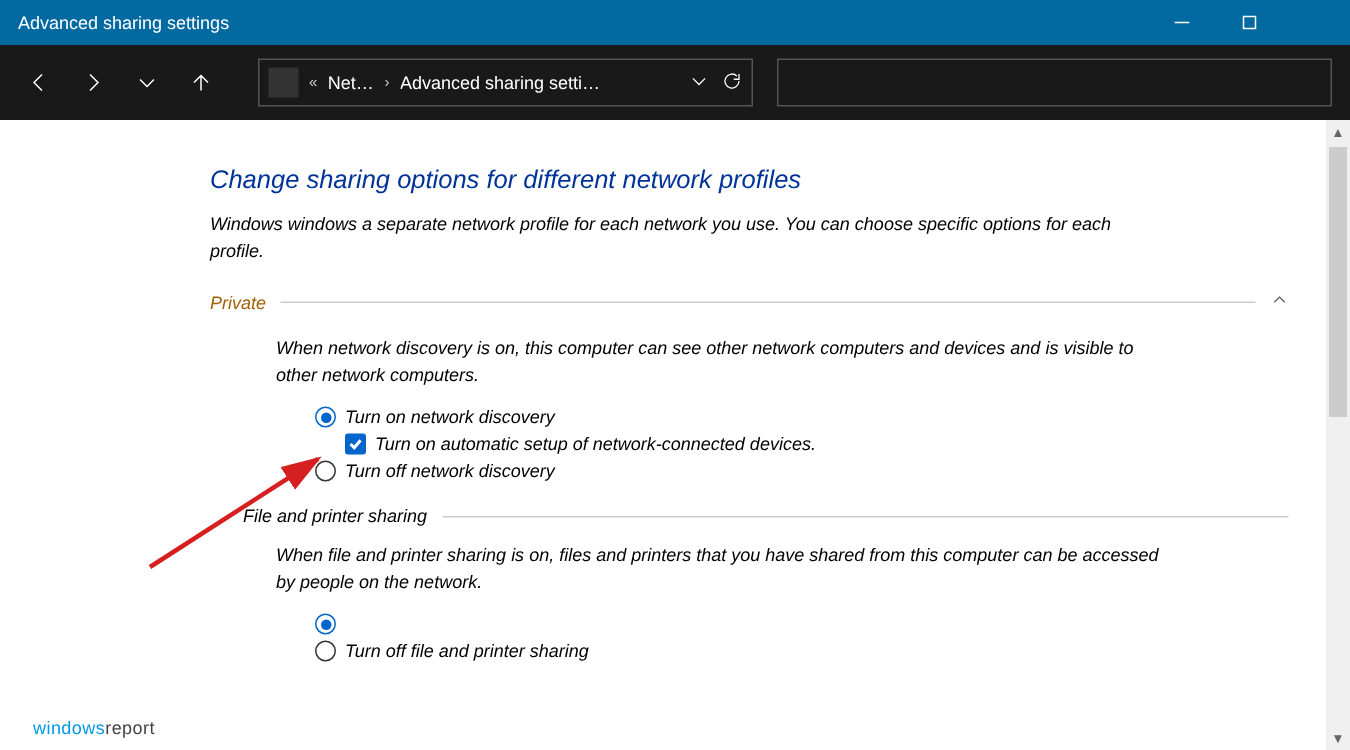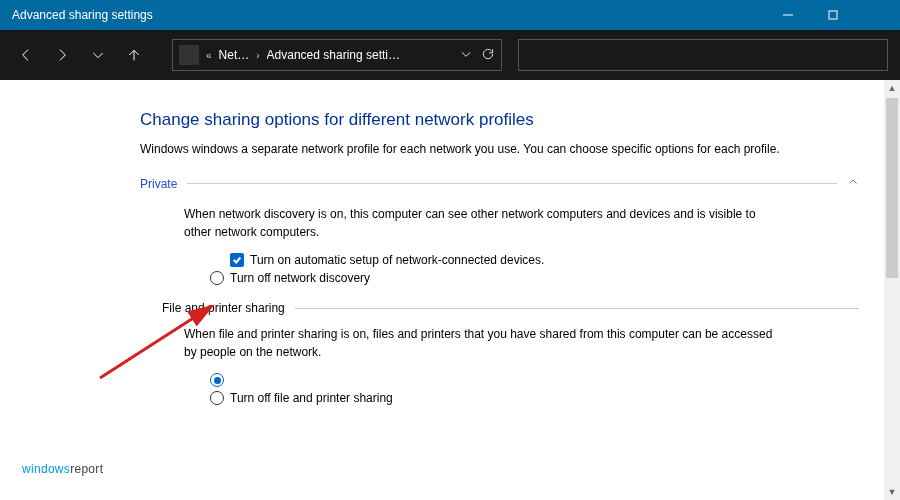--- a/index.html
+++ b/index.html
@@ -33,27 +33,27 @@
     .path-seg { white-space: nowrap; overflow: hidden; text-overflow: ellipsis; }
     .path-right { margin-left: auto; display: flex; align-items: center; gap: 8px; }
     .path-right svg { width: 14px; height: 14px; stroke: #fff; fill: none; stroke-width: 1.5; }
     
     .search-box {
       background: #191919; border: 1px solid #555; height: 32px; flex: 1;
       margin-left: 8px;
     }
     
     .content {
-      padding: 30px 41px 0 140px; color: #000;
+      padding: 30px 41px 0 140px; color: #000; font-style: italic;
     }
     .page-title { color: #003399; font-size: 17px; font-weight: 400; margin-bottom: 10px; }
     .page-sub { font-size: 12px; color: #000; margin-bottom: 18px; line-height: 1.5; max-width: 640px; }
     
     .section-header {
-      display: flex; align-items: center; font-size: 12px; color: #1d4ed8; margin-bottom: 14px;
+      display: flex; align-items: center; font-size: 12px; color: #a16207; margin-bottom: 14px;
       cursor: pointer;
     }
     .section-header .rule { flex: 1; height: 1px; background: #ccc; margin: 0 10px; }
     .section-header svg { width: 12px; height: 12px; stroke: #555; fill: none; stroke-width: 1.5; }
     
     .subsection { margin-left: 22px; margin-bottom: 16px; }
     .sub-header { display: flex; align-items: center; font-size: 12px; margin-bottom: 10px; }
     .sub-header .rule { flex: 1; height: 1px; background: #ccc; margin-left: 10px; }
     .sub-desc { font-size: 12px; margin-left: 22px; margin-bottom: 12px; line-height: 1.5; max-width: 600px; }
     
@@ -72,21 +72,21 @@
       display: inline-flex; align-items: center; justify-content: center; flex-shrink: 0;
     }
     .checkbox svg { width: 10px; height: 10px; stroke: #fff; fill: none; stroke-width: 2.5; }
     
     .arrow-annotate {
       position: absolute; left: 90px; top: 288px; pointer-events: none;
     }
     .arrow-annotate svg { width: 140px; height: 100px; }
     
     .watermark {
-      position: absolute; left: 22px; bottom: 24px; font-size: 12px;
+      position: absolute; left: 22px; bottom: 8px; font-size: 12px;
       font-weight: 400; letter-spacing: 0.3px;
     }
     .watermark .w1 { color: #0099e5; }
     .watermark .w2 { color: #444; }
     
     .scrollbar {
       position: absolute; right: 0; top: 80px; bottom: 0; width: 16px;
       background: #f0f0f0;
     }
     .scrollbar .thumb {
@@ -176,20 +176,24 @@
     <span>
       <svg viewBox="0 0 24 24">
           <path d="M5 15 L12 8 L19 15"></path>
         </svg>
     </span>
   </div>
 
   <div class="subsection">
     <div class="sub-desc">When network discovery is on, this computer can see other network computers and devices and is visible to other network computers.</div>
 
+    <div class="opt-row">
+      <span class="radio on"></span>
+      <span>Turn on network discovery</span>
+    </div>
     <div class="opt-row indent">
       <span class="checkbox">
         <svg viewBox="0 0 12 12">
             <path d="M2 6 L5 9 L10 3"></path>
           </svg>
       </span>
       <span>Turn on automatic setup of network-connected devices.</span>
     </div>
     <div class="opt-row">
       <span class="radio"></span>

